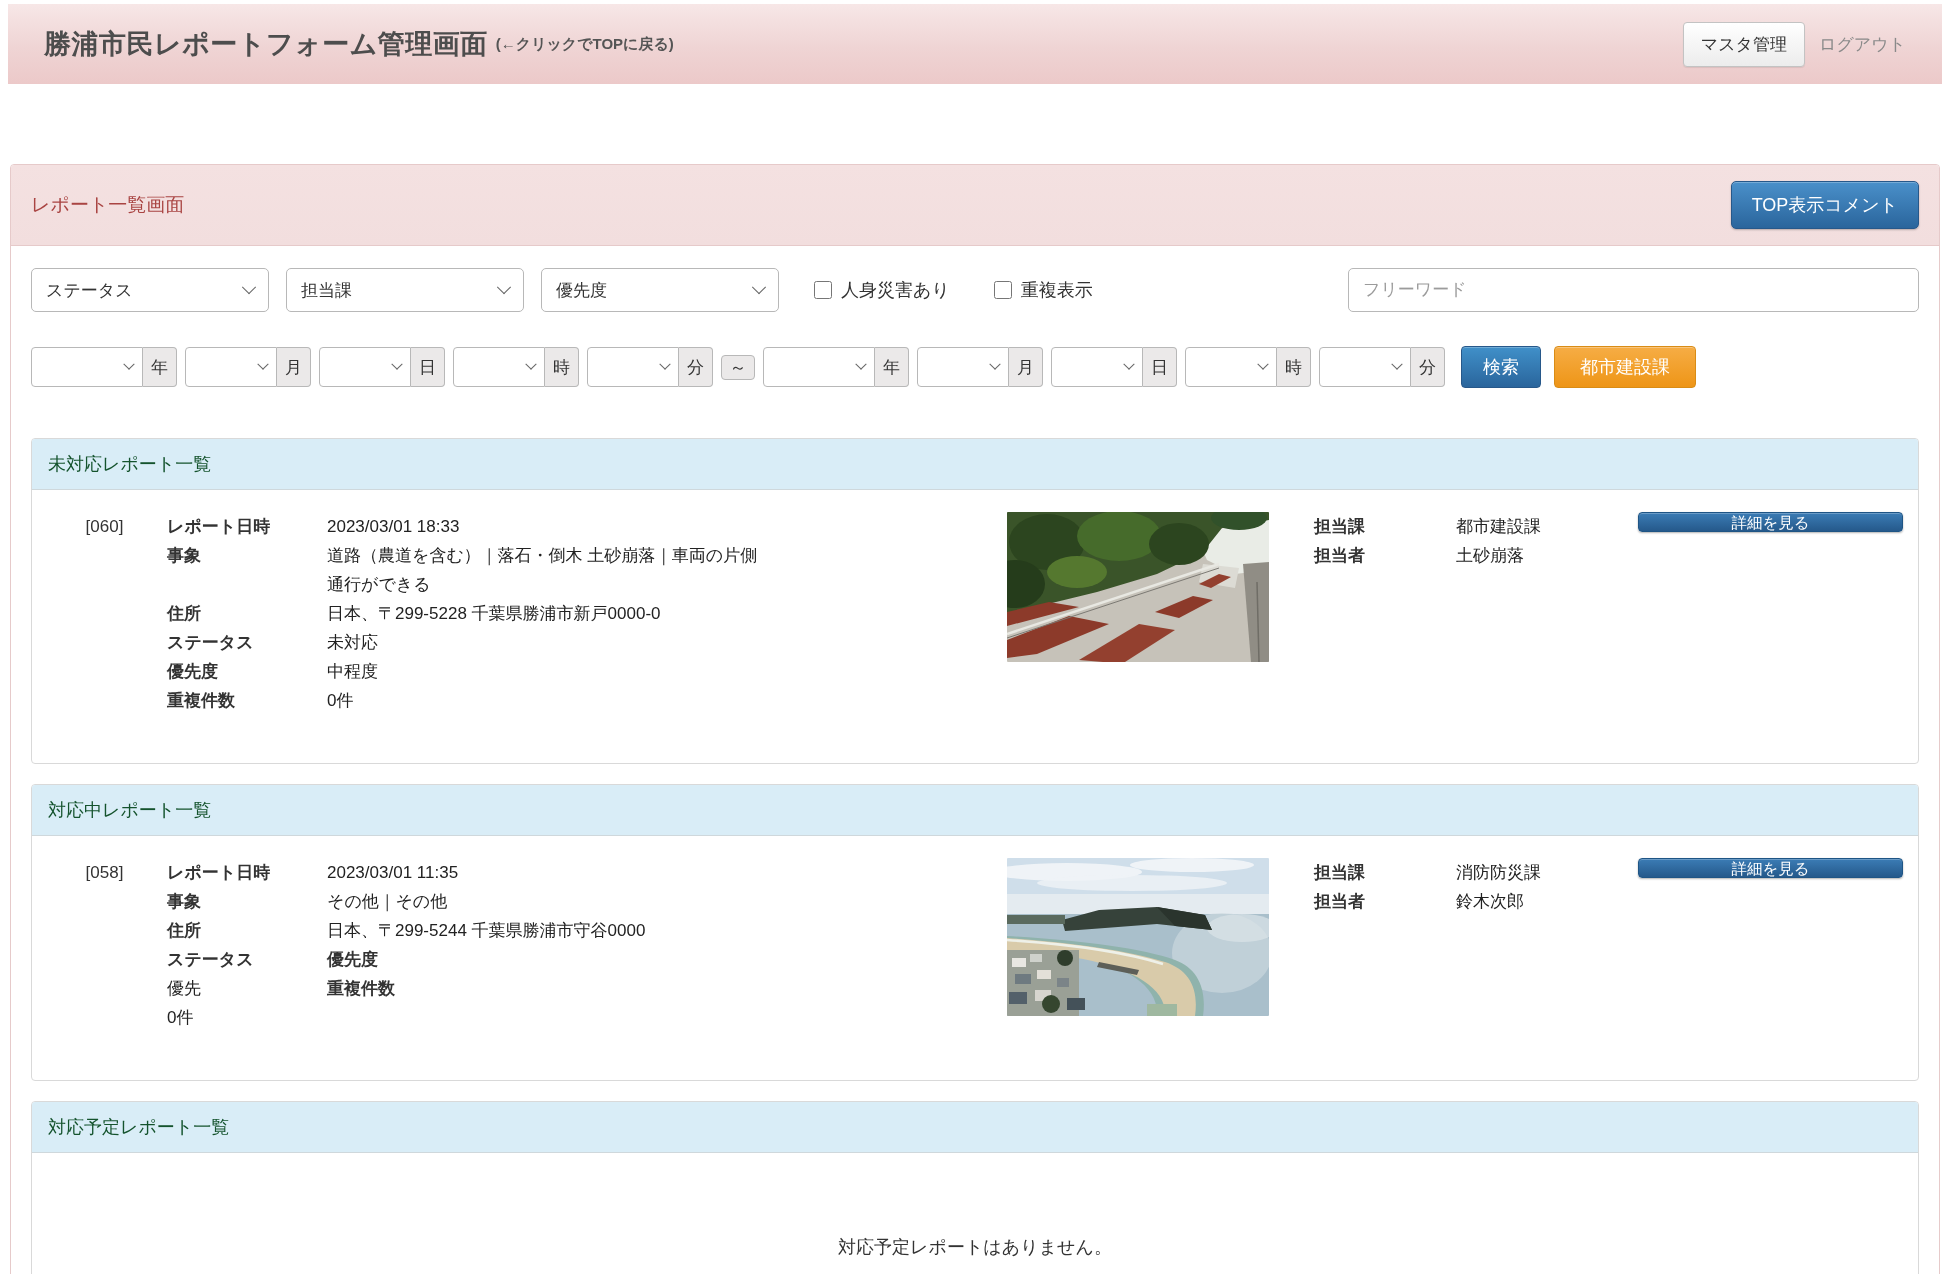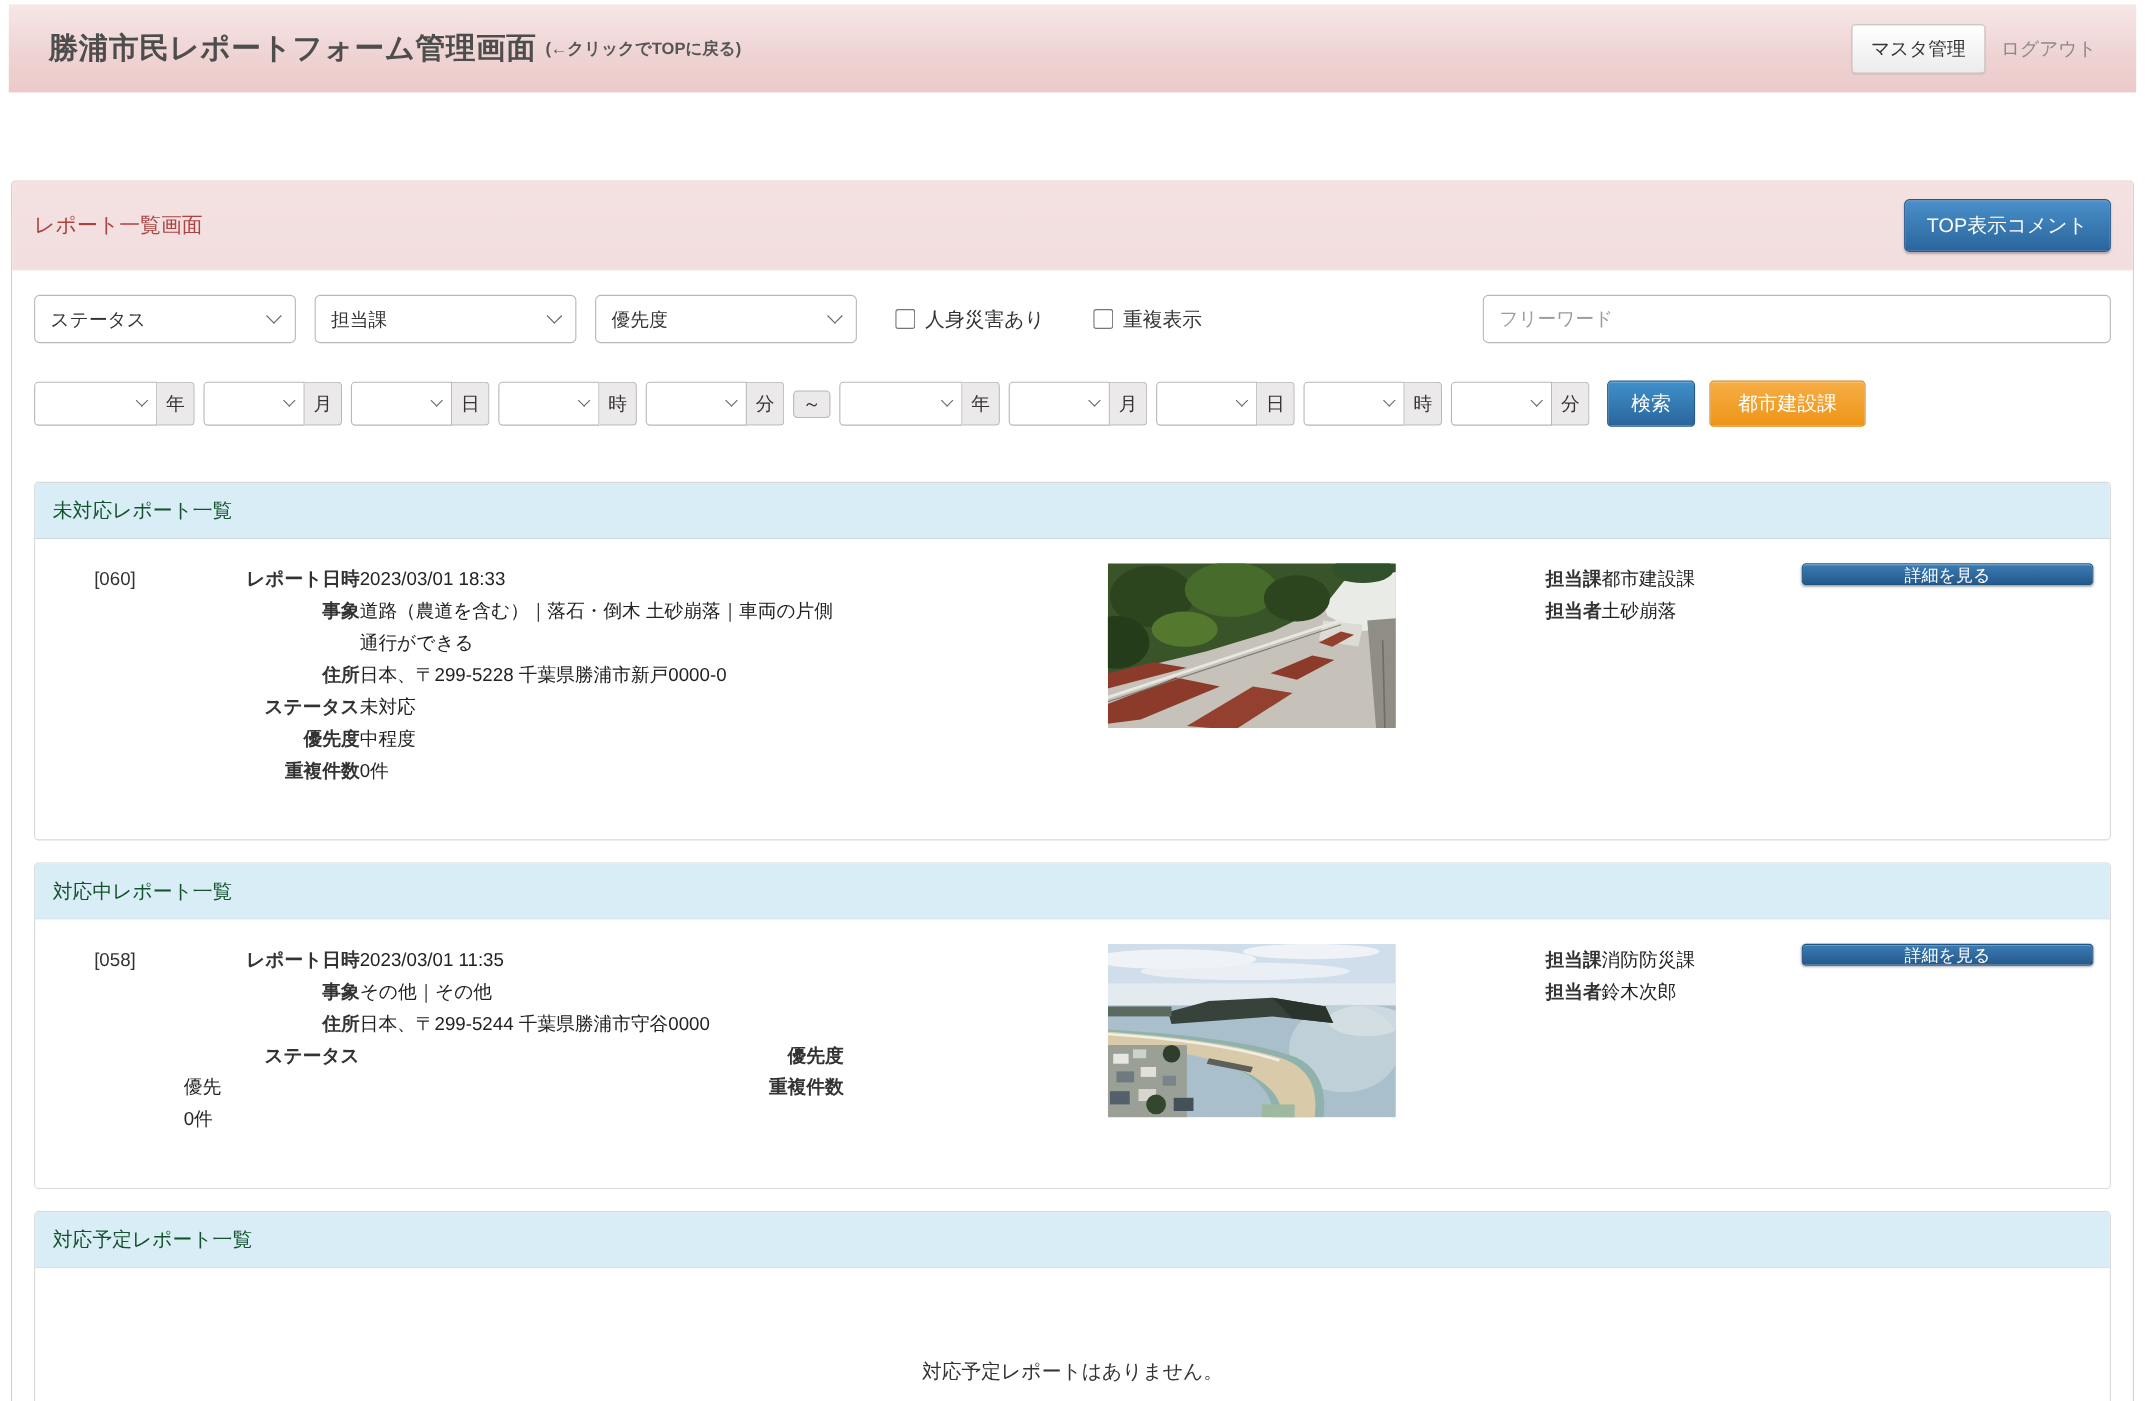--- a/index.html
+++ b/index.html
@@ -67,21 +67,21 @@
     box-shadow:inset 0 1px 0 rgba(255,255,255,.3);}
 
   
   .section{ border:1px solid #d9d9d9; border-radius:4px; margin-top:20px; background:#fff;}
   .section.first{ margin-top:50px; }
   .section-heading{ background:#d9edf7; border-bottom:1px solid #cfd8dc;
     border-radius:3px 3px 0 0; padding:13px 16px; font-size:18px; color:#14532d;}
   .report-row{ display:flex; align-items:flex-start; padding:22px 15px 48px 0; }
   .rid{ flex:0 0 135px; padding-left:10px; font-size:17px; line-height:29px;text-align:center;}
   .rdetails{ flex:0 0 600px; display:grid; grid-template-columns:160px 1fr; font-size:17px; line-height:29px;}
-  .rlabel{ font-weight:700;text-align:right; }
+  .rlabel{ font-weight:700; }
   .rvalue{ color:#222; max-width:440px;}
   .rphoto{ flex:0 0 262px; margin-left:240px; border-radius:1px; overflow:hidden; line-height:0;}
   .rassign{ flex:0 0 300px; margin-left:45px; display:grid; grid-template-columns:142px 1fr;
     font-size:17px; line-height:29px;}
   .btn-detail{ margin-left:auto; width:265px; height:20px; background:linear-gradient(#3b7cb5,#25598b);
     border:1px solid #1f5585; border-radius:4px; color:#fff; font-size:15.5px; cursor:pointer;
     box-shadow:inset 0 1px 0 rgba(255,255,255,.25), 0 1px 2px rgba(0,0,0,.3);}
   .empty-body{ height:180px; display:flex; justify-content:center; padding-top:82px;
     font-size:18px; color:#333;}
 </style>

